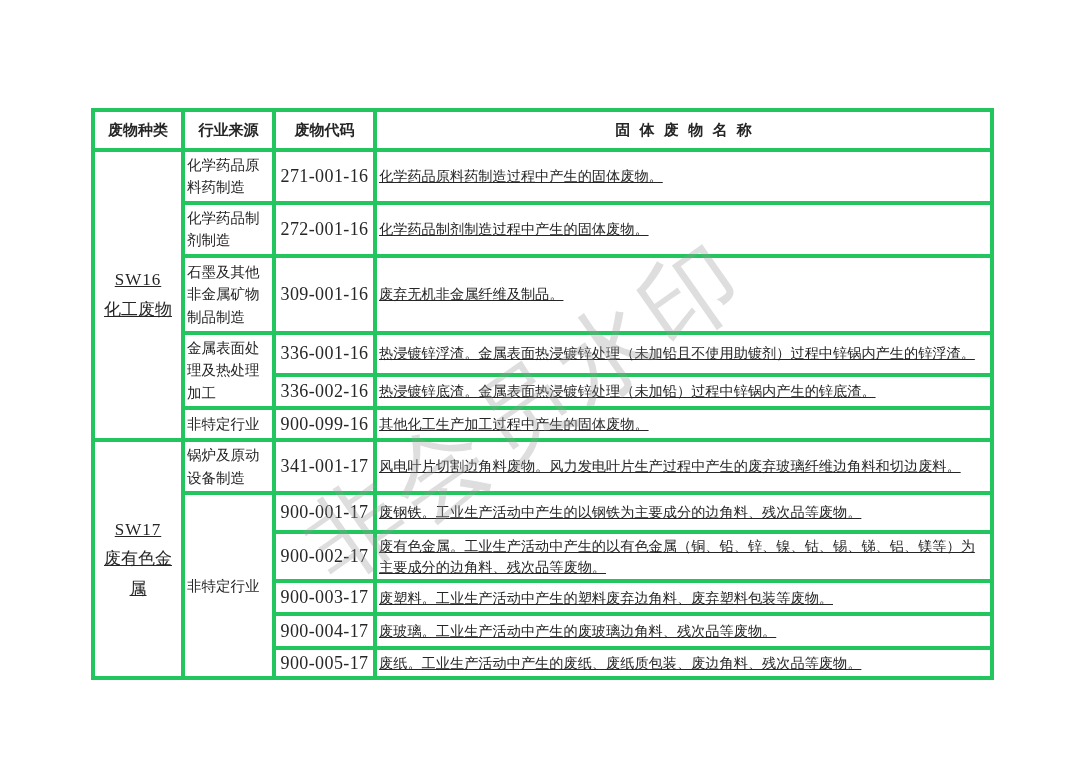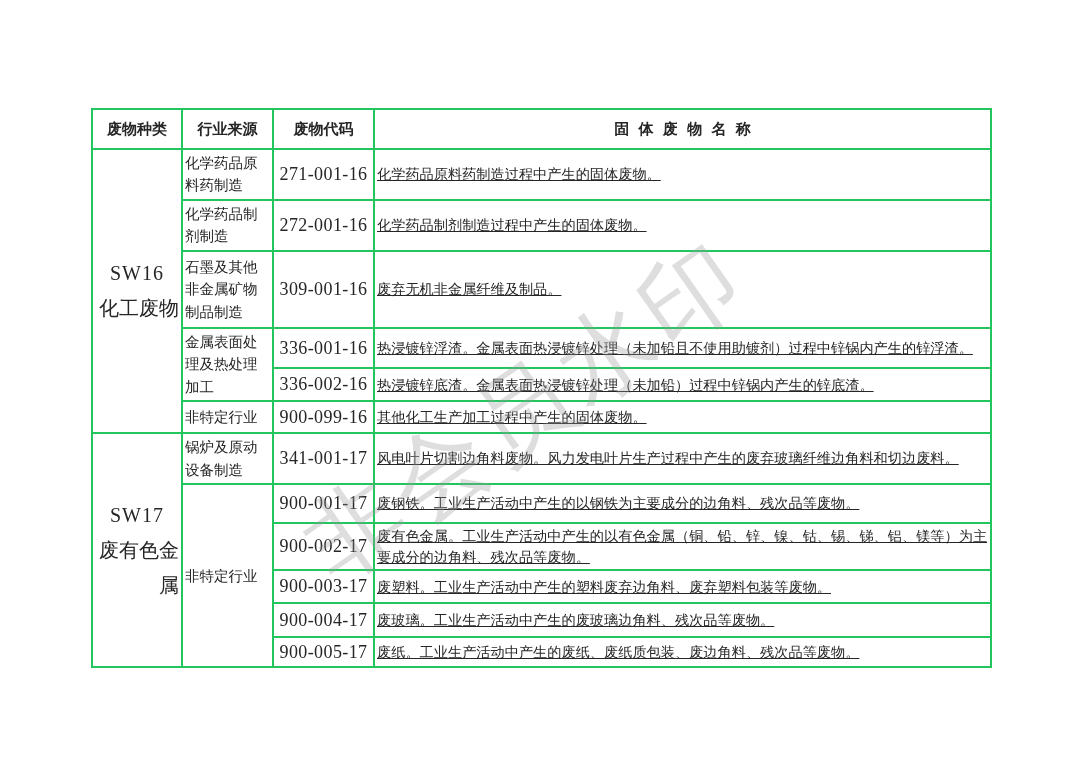--- a/index.html
+++ b/index.html
@@ -12,37 +12,38 @@
     color:#262626;
   }
   table.waste{
     position:absolute;left:91px;top:108px;
     width:899px;
     border-collapse:collapse;
     table-layout:fixed;
     border:2px solid #4a4a4a;
   }
   table.waste th, table.waste td{
-    border:2px solid #22c55e;
+    border:4px solid #22c55e;
     vertical-align:middle;
     padding:2px;
   }
   th{
     font-weight:bold;
     font-size:15px;
     text-align:center;
   }
   th.name-hdr{letter-spacing:0.62em;text-indent:0.62em;}
   td.cat{
     text-align:center;
-    font-size:20px;
+    font-size:17px;
     line-height:1.75;
+    text-decoration:underline;
   }
   td.cat .gid{display:block;letter-spacing:1px;}
-  td.cat .glabel{display:block;text-align:right;}
+  td.cat .glabel{display:block;}
   td.ind{
     text-align:left;
     font-size:14.5px;
     line-height:1.55;
     padding:2px 3px;
   }
   td.code{
     text-align:center;
     font-size:18px;
     letter-spacing:0.4px;

